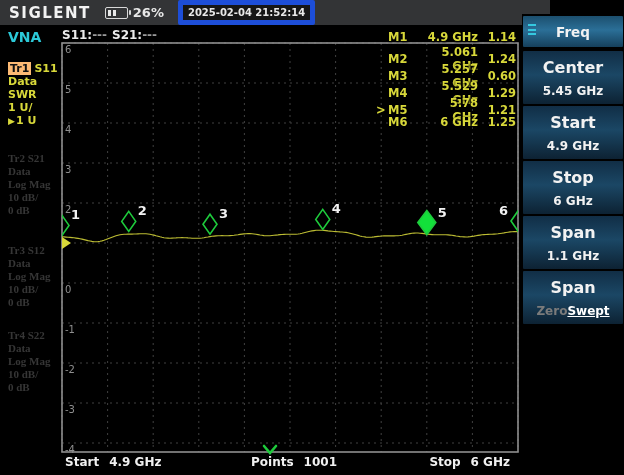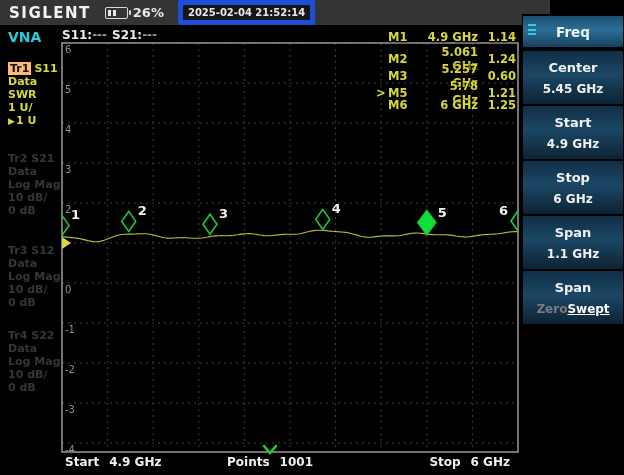--- a/index.html
+++ b/index.html
@@ -19,53 +19,53 @@
   .batt-pct{color:#e8e8e8;font-size:13px;font-weight:bold;margin-left:5px;}
   .clockbox{margin-left:14px;background:#161616;border:5px solid #1d4ed8;border-radius:2px;
     padding:2px 5px;color:#e8e8e8;font-size:10px;font-weight:bold;white-space:nowrap;}
   
   .side{position:absolute;left:8px;color:#d8d83a;font-size:11px;font-weight:bold;line-height:13px;}
   .mode{top:29px;color:#2cc9d8;font-size:14px;font-weight:bold;position:absolute;left:8px;}
   .tr-active{top:62px;}
   .tr-id{background:#fdba74;color:#111;padding:0 2px;}
   .tr-param{margin-left:3px;}
   .ref-tri{color:#d8d83a;font-size:9px;margin-right:1px;}
-  .dim{color:#363636;}
+  .dim{color:#363636;font-family:Liberation Serif, serif;}
   .dimg1{top:152px;} .dimg2{top:244px;} .dimg3{top:329px;}
   
   .status{position:absolute;top:28px;color:#ececec;font-size:12px;font-weight:bold;}
   .s11{left:62px;} .s21{left:112px;}
   .status .dash{color:#9a9a9a;font-weight:bold;}
   
   .mtable{position:absolute;left:376px;top:28px;width:140px;z-index:5;}
   .mrow{display:grid;grid-template-columns:12px 32px 1fr 38px;height:17px;align-items:center;
     color:#d8d83a;font-size:11.5px;font-weight:bold;text-shadow:0 0 3px #000,1px 1px 2px #000;}
   .mrow .sel{text-align:left;}
   .mrow .freq{text-align:right;}
   .mrow .val{text-align:right;}
   
   .bottombar{position:absolute;left:0;top:455px;width:522px;height:20px;color:#f0f0f0;
     font-size:12px;font-weight:bold;}
   .bb-start{position:absolute;left:65px;}
-  .bb-points{position:absolute;left:227px;}
+  .bb-points{position:absolute;left:251px;}
   .bb-stop{position:absolute;right:12px;}
   .bb-gap{display:inline-block;width:10px;}
   
   .menu{position:absolute;left:522px;top:0;width:102px;height:459px;background:#000;margin-top:14px;}
   .menu-header{position:absolute;left:1px;top:2px;width:100px;height:31px;
     background:linear-gradient(180deg,#1c4f6e 0%,#2b6f97 45%,#16405c 100%);
     display:flex;align-items:center;justify-content:center;color:#f2f2f2;
     font-size:13.5px;font-weight:bold;border-radius:1px;}
   .menu-header .hicon{position:absolute;left:5px;top:8px;display:flex;flex-direction:column;gap:2.5px;}
   .menu-header .hicon i{display:block;width:8px;height:2px;background:#35c8e0;}
   .mbtn{position:absolute;left:1px;width:100px;height:53px;
     background:linear-gradient(180deg,#112e46 0%,#1b4765 45%,#0d2233 100%);
     display:flex;flex-direction:column;align-items:center;justify-content:center;gap:7px;
     color:#f2f2f2;border-radius:1px;}
-  .mbtn .lab{font-size:13px;font-weight:bold;}
+  .mbtn .lab{font-size:16px;font-weight:bold;}
   .mbtn .val{font-size:12px;font-weight:bold;color:#f2f2f2;}
   .mbtn-0{top:37px;} .mbtn-1{top:92px;} .mbtn-2{top:147px;} .mbtn-3{top:202px;} .mbtn-4{top:257px;}
   .opt-row{display:flex;font-size:12px;font-weight:bold;}
   .opt-dim{color:#7b7b7b;}
   .opt-sel{color:#ffffff;text-decoration:underline;}
   
   #plot{position:absolute;left:0;top:0;z-index:2;}
 </style>
 </head>
 <body>
@@ -204,20 +204,26 @@
         <span class="freq">5.061 GHz</span>
         <span class="val">1.24</span>
       </div>
     <div class="mrow">
         <span class="sel"></span>
         <span>M3</span>
         <span class="freq">5.257 GHz</span>
         <span class="val">0.60</span>
       </div>
     <div class="mrow">
+        <span class="sel"></span>
+        <span>M4</span>
+        <span class="freq">5.529 GHz</span>
+        <span class="val">1.29</span>
+      </div>
+    <div class="mrow">
         <span class="sel">&gt;</span>
         <span>M5</span>
         <span class="freq">5.78 GHz</span>
         <span class="val">1.21</span>
       </div>
     <div class="mrow">
         <span class="sel"></span>
         <span>M6</span>
         <span class="freq">6 GHz</span>
         <span class="val">1.25</span>

